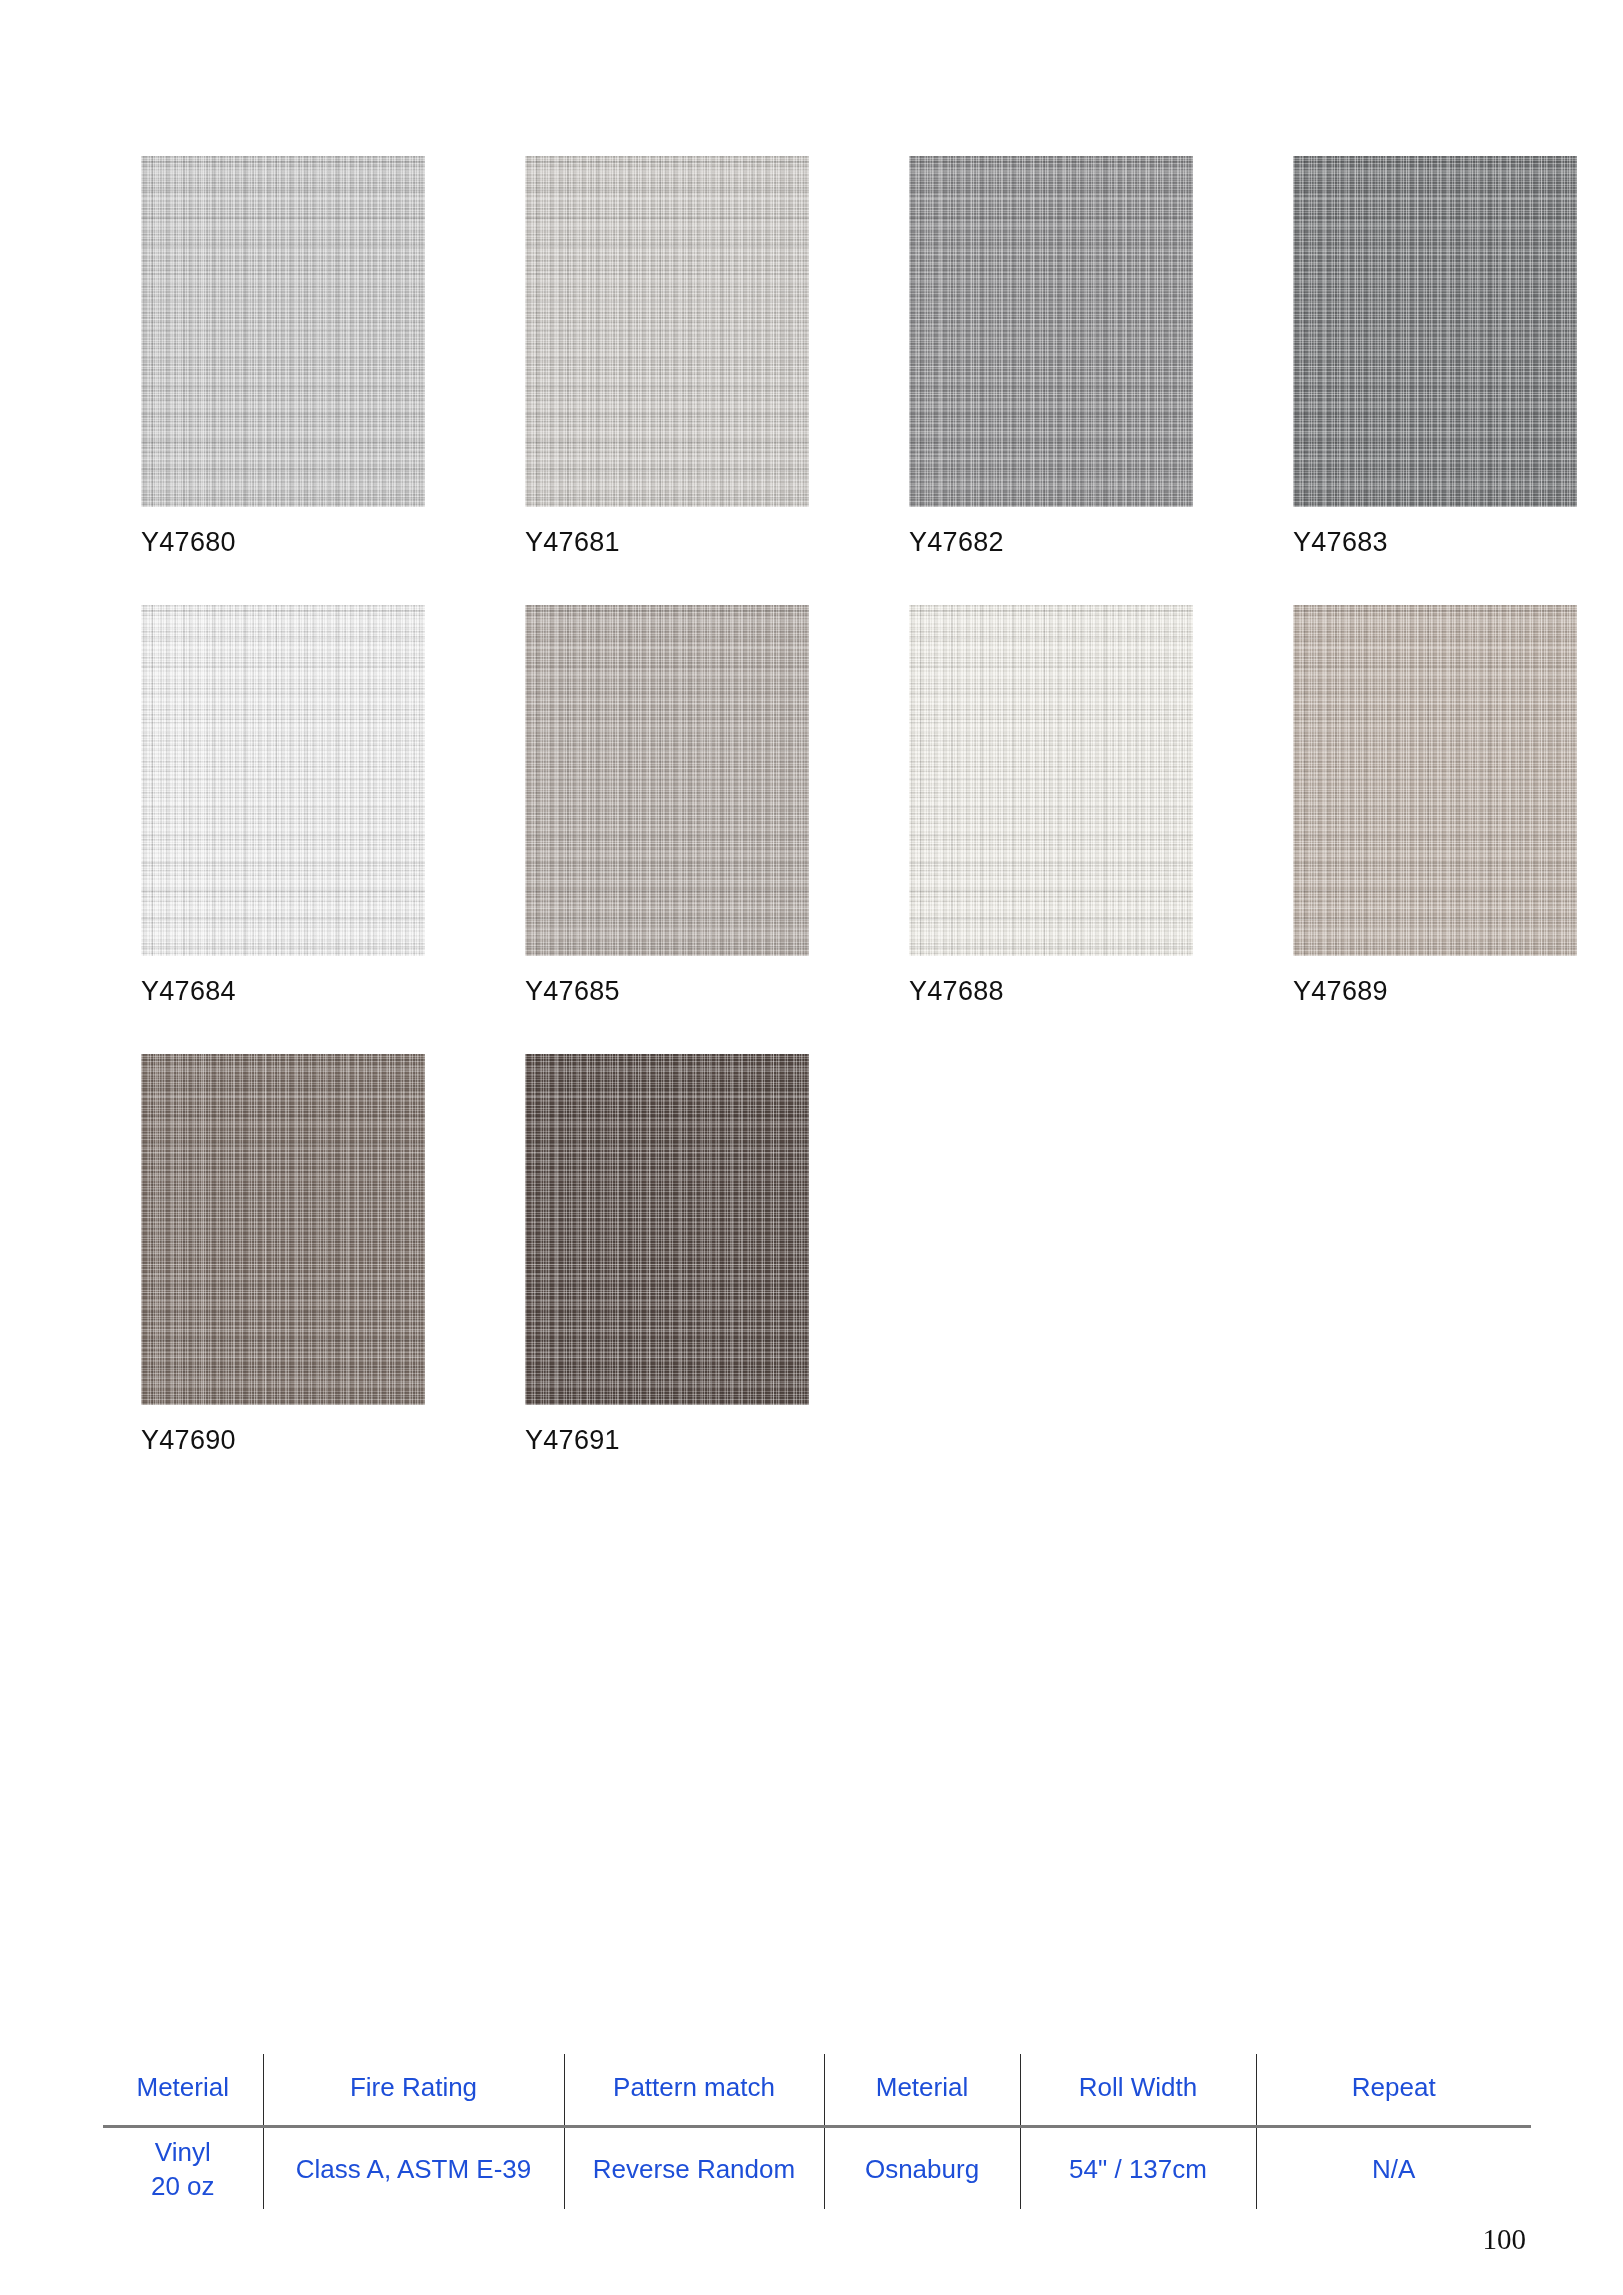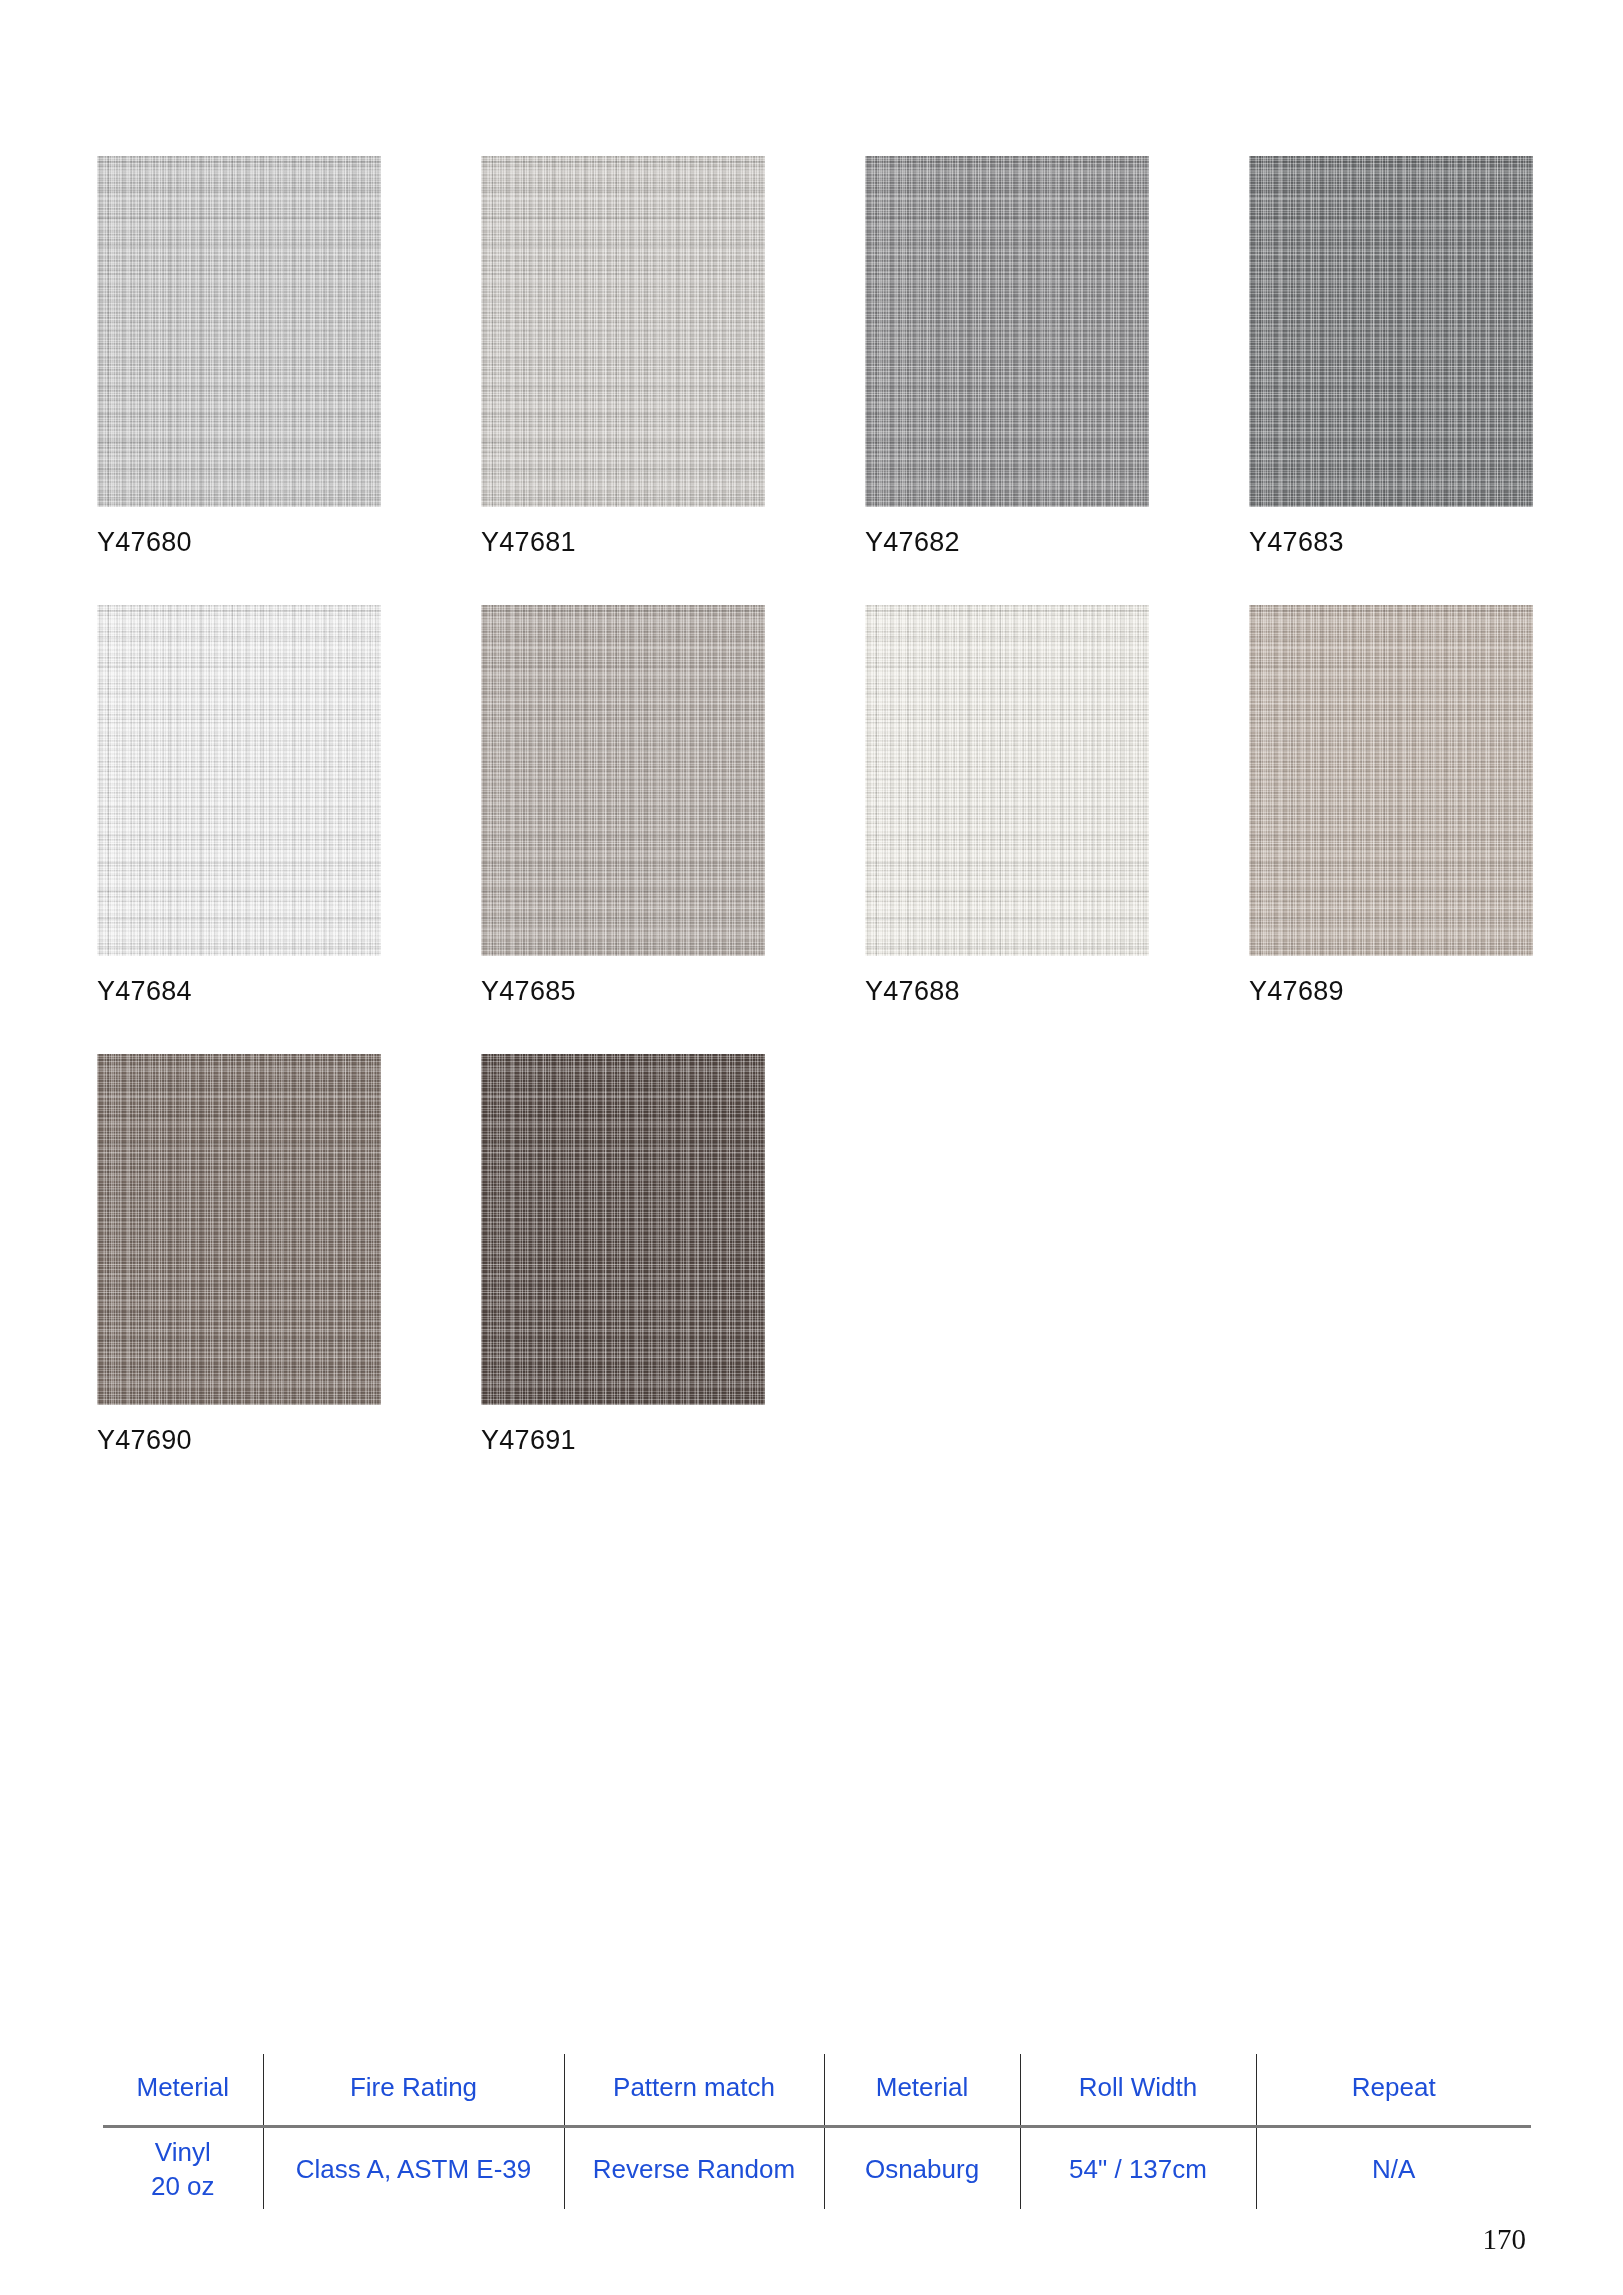--- a/index.html
+++ b/index.html
@@ -23,20 +23,21 @@
     left: 97px;
     top: 156px;
     width: 1426px;
     display: grid;
     grid-template-columns: repeat(4, 284px);
     column-gap: 100px;
     row-gap: 49px;
   }
   .cell {
     width: 284px;
+    margin-left: 44px;
   }
   .swatch {
     width: 284px;
     height: 351px;
     position: relative;
     overflow: hidden;
     background-color: #cccccc;
   }
   
   .swatch::before {
@@ -212,14 +213,14 @@
       <td>Vinyl<br>20 oz</td>
       <td>Class A, ASTM E-39</td>
       <td>Reverse Random</td>
       <td>Osnaburg</td>
       <td>54" / 137cm</td>
       <td>N/A</td>
     </tr>
   </tbody>
 </table>
 
-<div class="page-number">170</div>
+<div class="page-number">100</div>
 
 
 </body></html>

